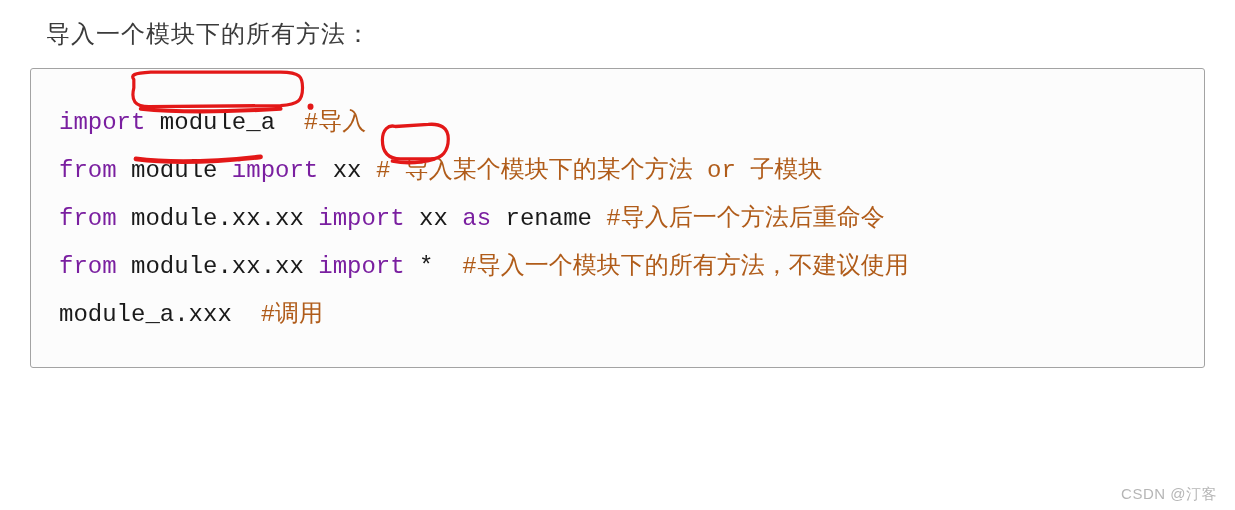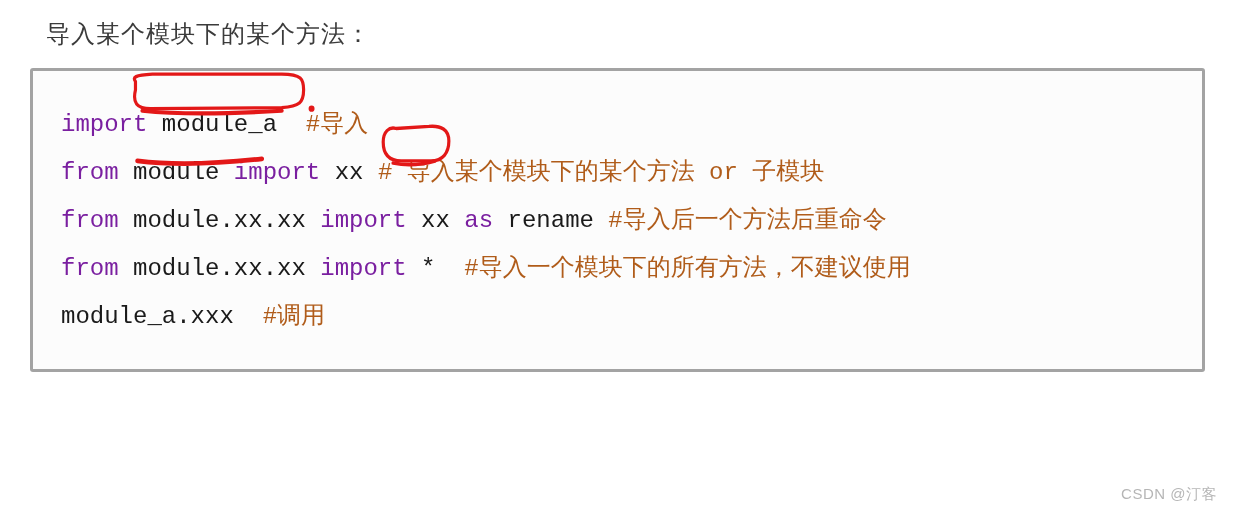--- a/index.html
+++ b/index.html
@@ -17,21 +17,21 @@
     padding: 0 30px 0 30px;
   }
   .intro {
     font-size: 24px;
     color: #3b3b3b;
     margin: 18px 0 18px 16px;
     letter-spacing: 1px;
   }
   .code-block {
     background: #fcfcfc;
-    border: 3px solid #a3a3a3;
+    border: 1px solid #a3a3a3;
     border-radius: 3px;
     padding: 30px 28px 28px 28px;
     font-family: "Consolas", "Menlo", "Courier New", monospace;
     font-size: 24px;
     line-height: 2.0;
     color: #222;
     white-space: pre;
     position: relative;
   }
   .kw-import { color: #7a1fa0; }
@@ -64,21 +64,21 @@
     top: 0; left: 0;
     width: 100%; height: 100%;
     pointer-events: none;
   }
 </style>
 </head>
 <body>
 
 <div class="article">
 
-  <p class="intro">导入某个模块下的某个方法：</p>
+  <p class="intro">导入一个模块下的所有方法：</p>
 
   <div class="code-block"><span class="kw-import">import</span> <span class="ident">module_a</span>  <span class="comment">#导入</span>
 <span class="kw-from">from</span> <span class="ident">module</span> <span class="kw-import">import</span> <span class="ident">xx</span> <span class="comment"># 导入某个模块下的某个方法 or 子模块</span>
 <span class="kw-from">from</span> <span class="ident">module.xx.xx</span> <span class="kw-import">import</span> <span class="ident">xx</span> <span class="kw-as">as</span> <span class="ident">rename</span> <span class="comment">#导入后一个方法后重命令</span>
 <span class="kw-from">from</span> <span class="ident">module.xx.xx</span> <span class="kw-import">import</span> <span class="star">*</span>  <span class="comment">#导入一个模块下的所有方法，不建议使用</span>
 <span class="ident">module_a.xxx</span>  <span class="comment">#调用</span><svg class="anno" viewBox="0 0 1175 285" preserveAspectRatio="none">
 
       <path d="M103,10 C100,6 102,4 120,3 L250,3 C270,3 272,8 272,18 C272,30 268,34 250,35 L118,36 C104,36 100,30 103,18 Z" fill="none" stroke="#e31818" stroke-width="3.2" stroke-linejoin="round" stroke-linecap="round"></path>
 
       <path d="M110,38 Q160,43 250,38" fill="none" stroke="#e31818" stroke-width="4" stroke-linecap="round"></path>

